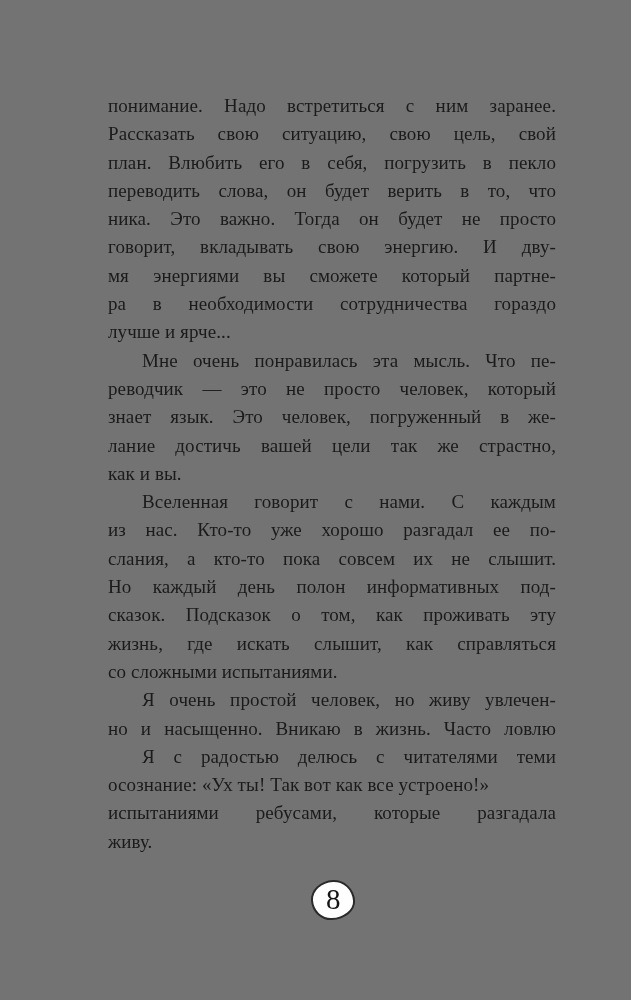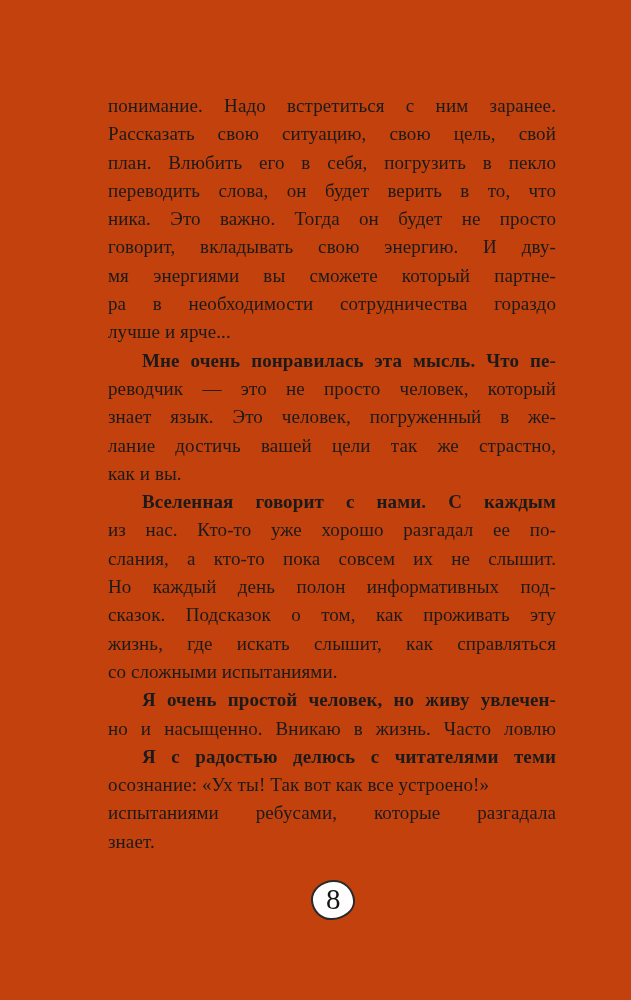--- a/index.html
+++ b/index.html
@@ -7,21 +7,21 @@
     padding: 0;
     width: 631px;
     height: 1000px;
     overflow: hidden;
     background: #ffffff;
   }
   .book-page {
     position: relative;
     width: 631px;
     height: 1000px;
-    background: #c2410c;
+    background: #737373;
     font-family: "Liberation Serif", "DejaVu Serif", serif;
     color: #1b1b1b;
   }
   .text-block {
     position: absolute;
     left: 108px;
     top: 92px;
     width: 448px;
     font-size: 19px;
     line-height: 28.3px;
@@ -29,21 +29,20 @@
   }
   .text-block .line {
     text-align: justify;
     text-align-last: justify;
   }
   .text-block .line.last {
     text-align-last: left;
   }
   .text-block .line.indent {
     padding-left: 34px;
-    font-weight: bold;
   }
   .page-number-wrap {
     position: absolute;
     left: 311px;
     top: 880px;
     width: 44px;
     height: 40px;
     border: 2px solid #2a2a2a;
     border-radius: 52% 48% 55% 45% / 48% 55% 45% 52%;
     transform: rotate(-3deg);
@@ -85,18 +84,18 @@
       <div class="line">слания, а кто-то пока совсем их не слышит.</div>
       <div class="line">Но каждый день полон информативных под-</div>
       <div class="line">сказок. Подсказок о том, как проживать эту</div>
       <div class="line">жизнь, где искать слышит, как справляться</div>
       <div class="line last">со сложными испытаниями.</div>
       <div class="line indent">Я очень простой человек, но живу увлечен-</div>
       <div class="line">но и насыщенно. Вникаю в жизнь. Часто ловлю</div>
       <div class="line indent">Я с радостью делюсь с читателями теми</div>
       <div class="line last">осознание: «Ух ты! Так вот как все устроено!»</div>
       <div class="line">испытаниями ребусами, которые разгадала</div>
-      <div class="line last">знает.</div>
+      <div class="line last">живу.</div>
     </div>
   <div class="page-number-wrap">
     <span class="page-number">8</span>
   </div>
 </div>
 
 </body></html>

